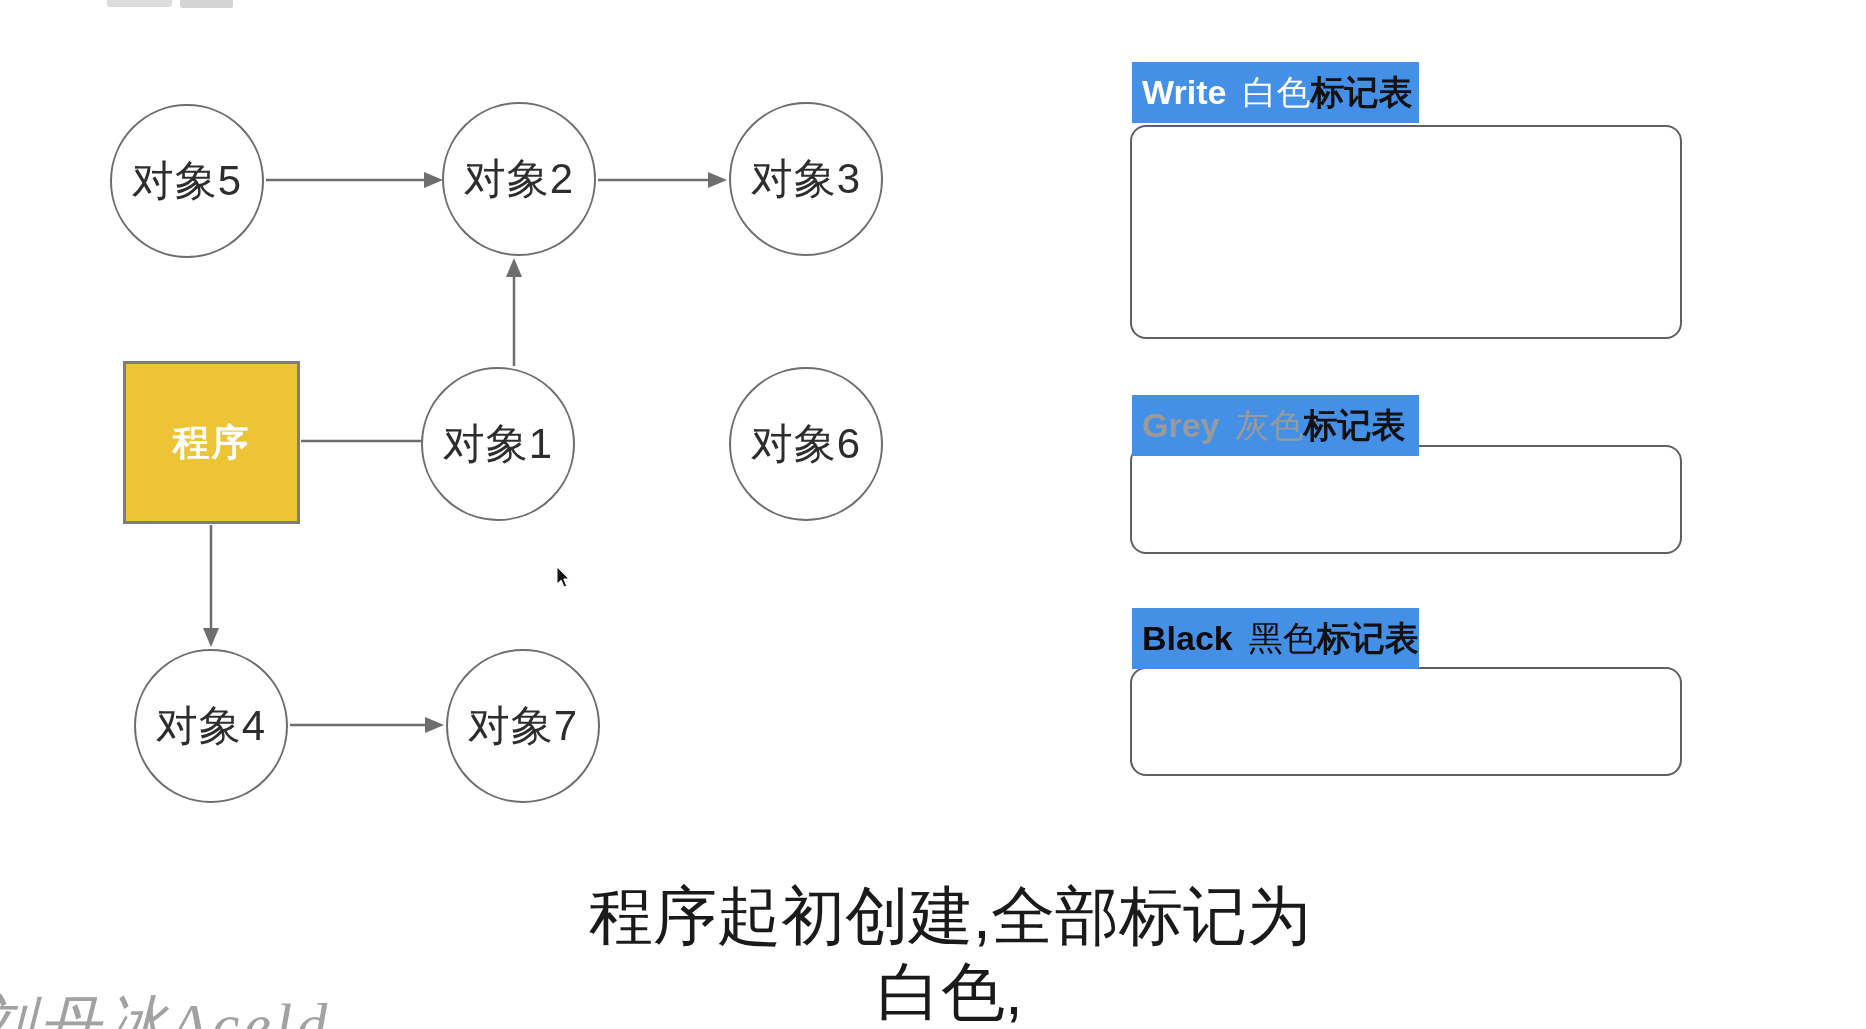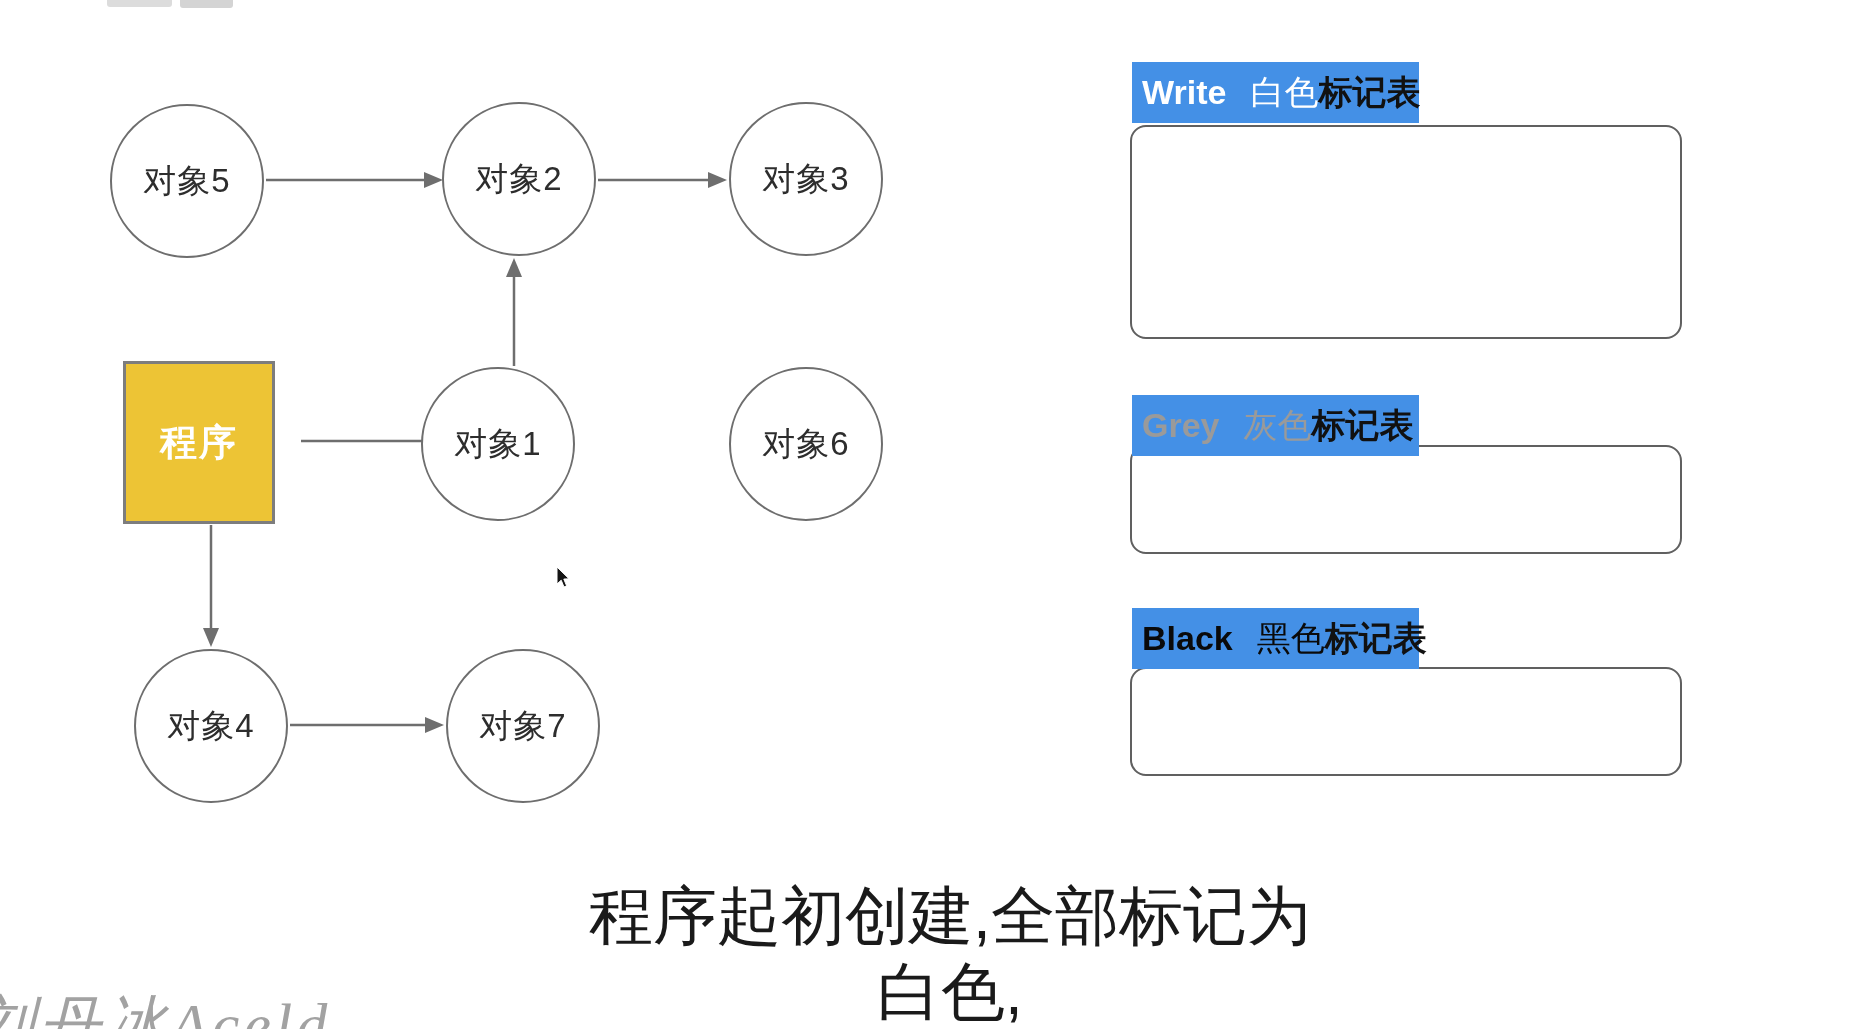--- a/index.html
+++ b/index.html
@@ -6,45 +6,45 @@
   body{
     width:1866px;height:1029px;position:relative;overflow:hidden;
     background:#ffffff;
     font-family:"Liberation Sans","DejaVu Sans",sans-serif;
   }
   
   .node{
     position:absolute;width:154px;height:154px;border-radius:50%;
     background:#fff;border:2px solid #6e6e6e;box-sizing:border-box;
     display:flex;align-items:center;justify-content:center;
-    font-size:33px;color:#2d2d2d;letter-spacing:1px;
+    font-size:42px;color:#2d2d2d;letter-spacing:1px;
   }
   .node-5{left:110px;top:104px;}
   .node-2{left:442px;top:102px;}
   .node-3{left:729px;top:102px;}
   .node-1{left:421px;top:367px;}
   .node-6{left:729px;top:367px;}
   .node-4{left:134px;top:649px;}
   .node-7{left:446px;top:649px;}
   .program{
-    position:absolute;left:123px;top:361px;width:152px;height:163px;
+    position:absolute;left:123px;top:361px;width:177px;height:163px;
     background:#edc435;border:3px solid #7d7d7d;box-sizing:border-box;
     display:flex;align-items:center;justify-content:center;
     font-size:37px;font-weight:600;color:#ffffff;letter-spacing:2px;
   }
   
   .edges{position:absolute;left:0;top:0;width:1866px;height:1029px;pointer-events:none;}
   
   .mark-label{
     position:absolute;left:1132px;width:287px;height:61px;
     background:#4490e6;display:flex;align-items:center;
     padding-left:10px;box-sizing:border-box;
     font-size:34px;white-space:nowrap;z-index:3;
   }
-  .mark-label .word{font-weight:bold;margin-right:24px;}
+  .mark-label .word{font-weight:bold;margin-right:16px;}
   .mark-label .cword{font-weight:normal;}
   .mark-label .suffix{color:#111111;font-weight:bold;}
   .label-white{top:62px;}
   .label-grey{top:395px;}
   .label-black{top:608px;}
   .label-white .word,.label-white .cword{color:#ffffff;}
   .label-grey .word,.label-grey .cword{color:#9a9a9a;}
   .label-black .word,.label-black .cword{color:#0a0a0a;}
   .mark-box{
     position:absolute;left:1130px;width:552px;background:#fff;

